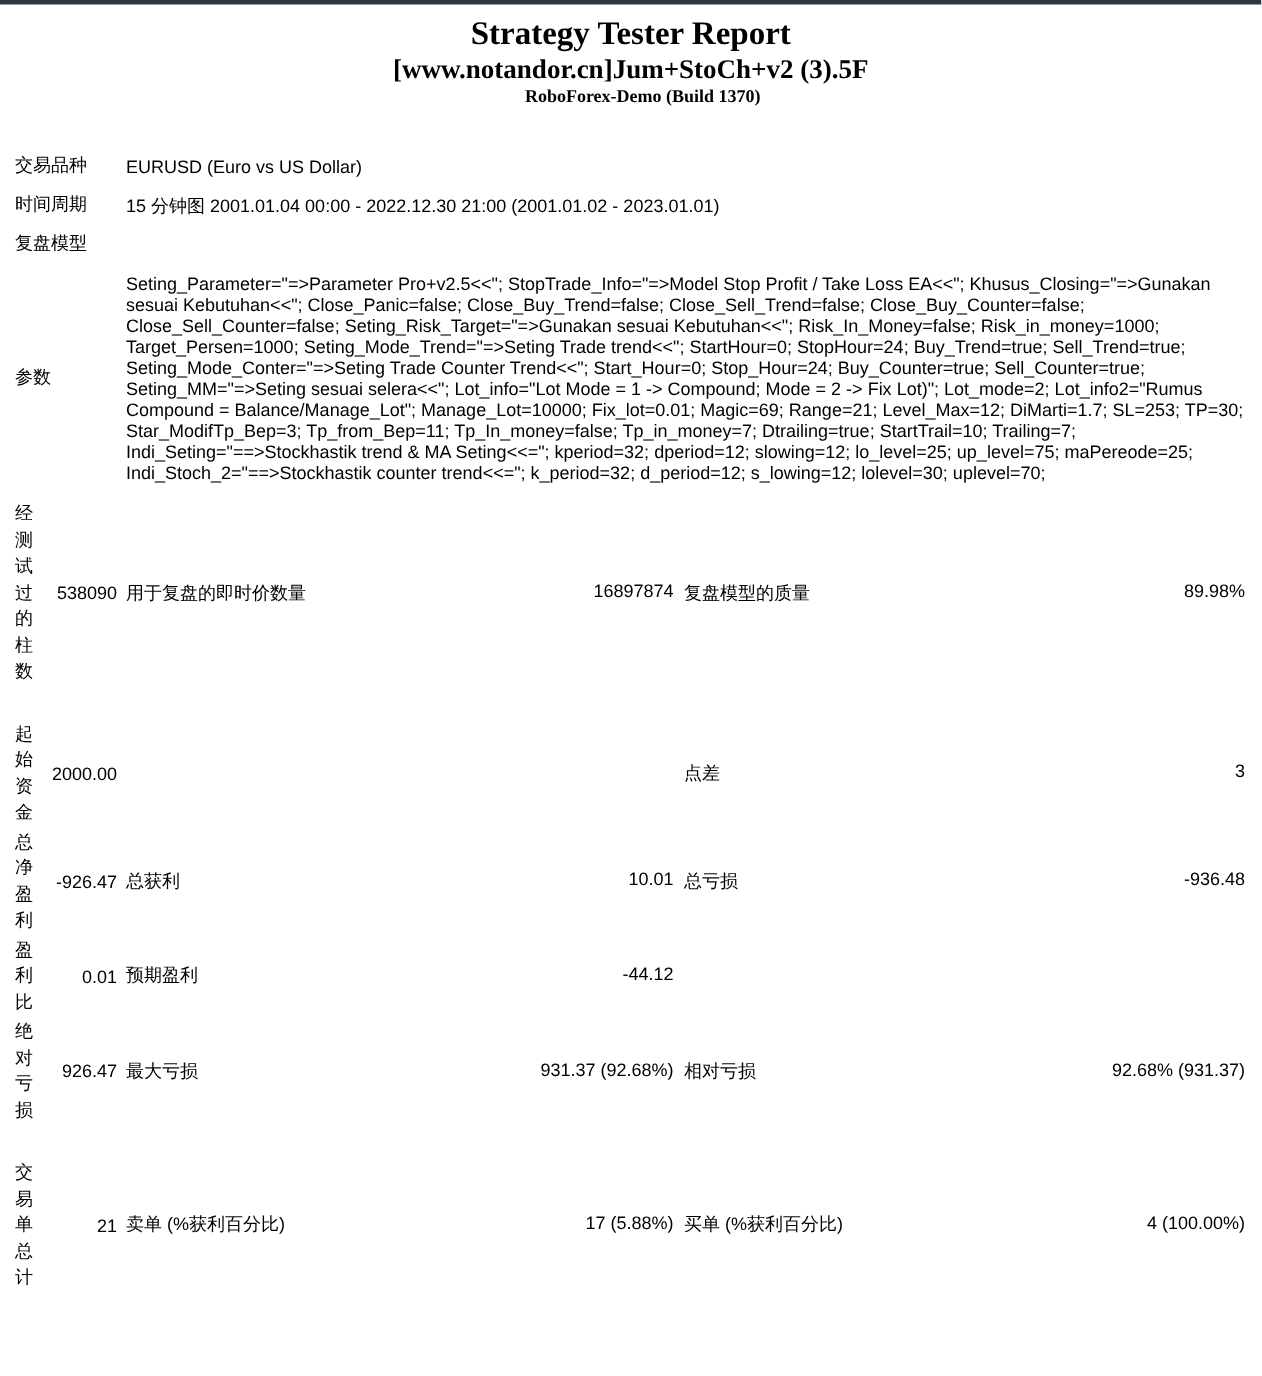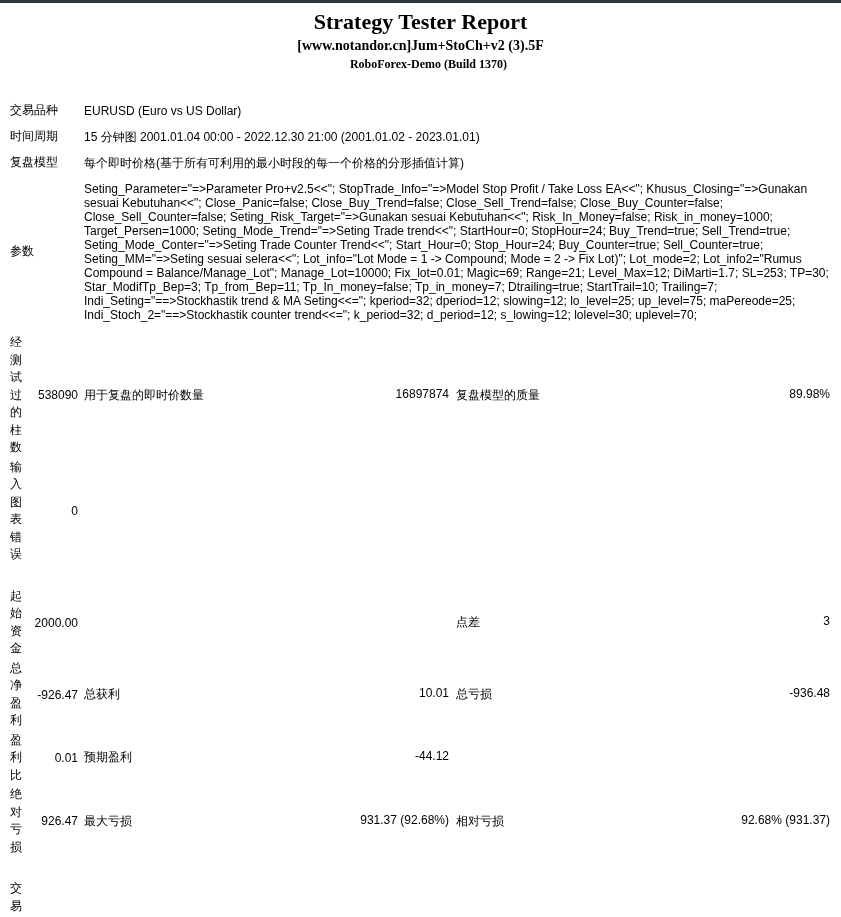--- a/index.html
+++ b/index.html
@@ -7,21 +7,21 @@
   body {
     width: 841px; height: 917px; overflow: hidden;
     font-family: "Liberation Sans", "DejaVu Sans", sans-serif;
     font-size: 12px; color: #000000;
   }
   .topbar { width: 841px; height: 3px; background: #2e3640; }
 
   
   .header { text-align: center; margin-top: 6px; font-family: "Liberation Serif", "DejaVu Serif", serif; font-weight: bold; }
   .title    { font-size: 22px; line-height: 26px; }
-  .subtitle { font-size: 14px; line-height: 22px; }
+  .subtitle { font-size: 18px; line-height: 22px; }
   .server   { font-size: 12px; line-height: 15px; margin-left: 16px; }
 
   
   .info { margin-top: 32px; }
   .info-row { display: flex; padding-left: 10px; padding-right: 6px; margin-bottom: 11px; }
   .ir-label { width: 74px; flex-shrink: 0; line-height: 15px; font-family: Liberation Mono, monospace; }
   .ir-value { width: 751px; line-height: 15px; }
   .info-row.params { margin-bottom: 0; align-items: center; }
   .info-row.params .ir-value { line-height: 14px; }
 
@@ -51,21 +51,20 @@
   <div class="info-row">
     <div class="ir-label">交易品种</div>
     <div class="ir-value">EURUSD (Euro vs US Dollar)</div>
   </div>
   <div class="info-row">
     <div class="ir-label">时间周期</div>
     <div class="ir-value">15 分钟图 2001.01.04 00:00 - 2022.12.30 21:00 (2001.01.02 - 2023.01.01)</div>
   </div>
   <div class="info-row">
     <div class="ir-label">复盘模型</div>
-    <div class="ir-value">每个即时价格(基于所有可利用的最小时段的每一个价格的分形插值计算)</div>
   </div>
   <div class="info-row params">
     <div class="ir-label">参数</div>
     <div class="ir-value">Seting_Parameter="=&gt;Parameter Pro+v2.5&lt;&lt;"; StopTrade_Info="=&gt;Model Stop Profit / Take Loss EA&lt;&lt;"; Khusus_Closing="=&gt;Gunakan sesuai Kebutuhan&lt;&lt;"; Close_Panic=false; Close_Buy_Trend=false; Close_Sell_Trend=false; Close_Buy_Counter=false; Close_Sell_Counter=false; Seting_Risk_Target="=&gt;Gunakan sesuai Kebutuhan&lt;&lt;"; Risk_In_Money=false; Risk_in_money=1000; Target_Persen=1000; Seting_Mode_Trend="=&gt;Seting Trade trend&lt;&lt;"; StartHour=0; StopHour=24; Buy_Trend=true; Sell_Trend=true; Seting_Mode_Conter="=&gt;Seting Trade Counter Trend&lt;&lt;"; Start_Hour=0; Stop_Hour=24; Buy_Counter=true; Sell_Counter=true; Seting_MM="=&gt;Seting sesuai selera&lt;&lt;"; Lot_info="Lot Mode = 1 -&gt; Compound; Mode = 2 -&gt; Fix Lot)"; Lot_mode=2; Lot_info2="Rumus Compound = Balance/Manage_Lot"; Manage_Lot=10000; Fix_lot=0.01; Magic=69; Range=21; Level_Max=12; DiMarti=1.7; SL=253; TP=30; Star_ModifTp_Bep=3; Tp_from_Bep=11; Tp_In_money=false; Tp_in_money=7; Dtrailing=true; StartTrail=10; Trailing=7; Indi_Seting="==&gt;Stockhastik trend &amp; MA Seting&lt;&lt;="; kperiod=32; dperiod=12; slowing=12; lo_level=25; up_level=75; maPereode=25; Indi_Stoch_2="==&gt;Stockhastik counter trend&lt;&lt;="; k_period=32; d_period=12; s_lowing=12; lolevel=30; uplevel=70;</div>
   </div>
 </div>
 
 <div class="stats">
 
   <div class="stat-row">
@@ -74,32 +73,20 @@
     <div class="sr-g2">
       <span class="sr-l">用于复盘的即时价数量</span>
       <span class="sr-v">16897874</span>
     </div>
     <div class="sr-g3">
       <span class="sr-l">复盘模型的质量</span>
       <span class="sr-v">89.98%</span>
     </div>
   </div>
 
-  <div class="stat-row">
-    <div class="sr-label">输入图表错误</div>
-    <div class="sr-v1">0</div>
-    <div class="sr-g2">
-      <span class="sr-l"></span>
-      <span class="sr-v"></span>
-    </div>
-    <div class="sr-g3">
-      <span class="sr-l"></span>
-      <span class="sr-v"></span>
-    </div>
-  </div>
 
   <div class="stat-row spacer-before">
     <div class="sr-label">起始资金</div>
     <div class="sr-v1">2000.00</div>
     <div class="sr-g2">
       <span class="sr-l"></span>
       <span class="sr-v"></span>
     </div>
     <div class="sr-g3">
       <span class="sr-l">点差</span>

